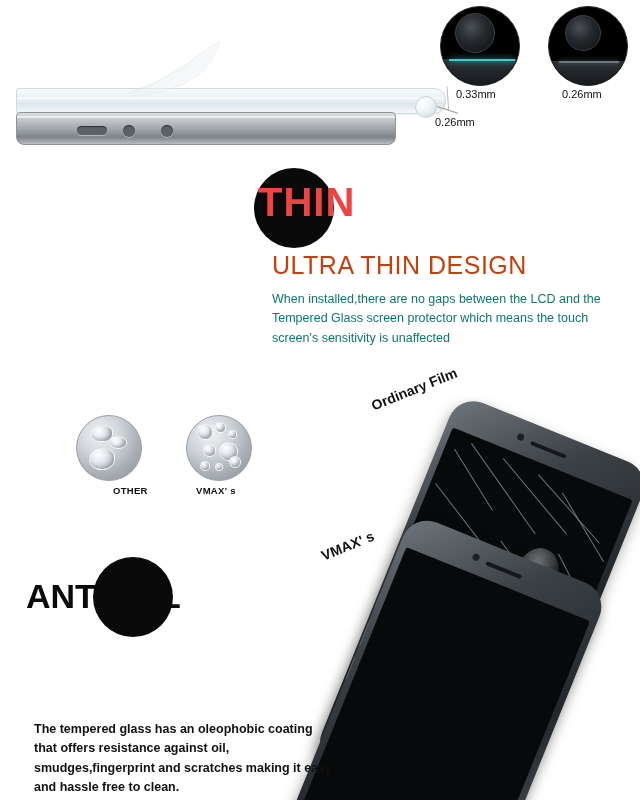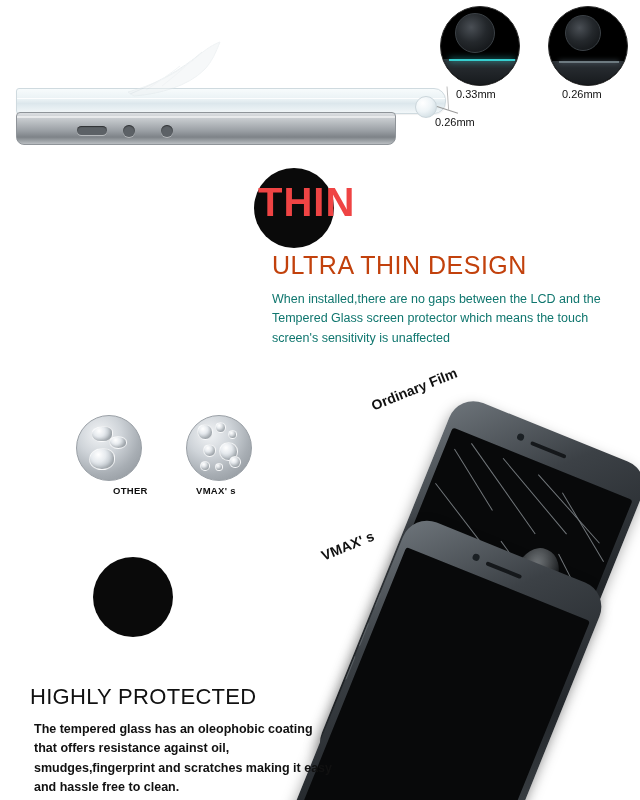--- a/index.html
+++ b/index.html
@@ -369,17 +369,17 @@
 
     <div class="side-btn" style="left:-3px; top:118px; width:4px; height:26px;"></div>
     <div class="side-btn" style="left:-3px; top:154px; width:4px; height:26px;"></div>
     <div class="side-btn" style="left:-3px; top:86px; width:4px; height:16px;"></div>
   </div>
 
   <div class="photo-label" style="left:372px; top:398px; transform: rotate(-22deg); transform-origin:left center;">Ordinary Film</div>
   <div class="photo-label" style="left:322px; top:548px; transform: rotate(-22deg); transform-origin:left center;">VMAX' s</div>
 
   <div class="black-circle" style="left:93px; top:557px; width:80px; height:80px;"></div>
-
-  <div class="heading-2b">HIGHLY PROTECTED</div>
+  <div class="word-antioil">ANTI–OIL</div>
+
   <div class="para-2">The tempered glass has an oleophobic coating that offers resistance against oil, smudges,fingerprint and scratches making it easy and hassle free to clean.</div>
 
 </div>
 
 </body></html>

